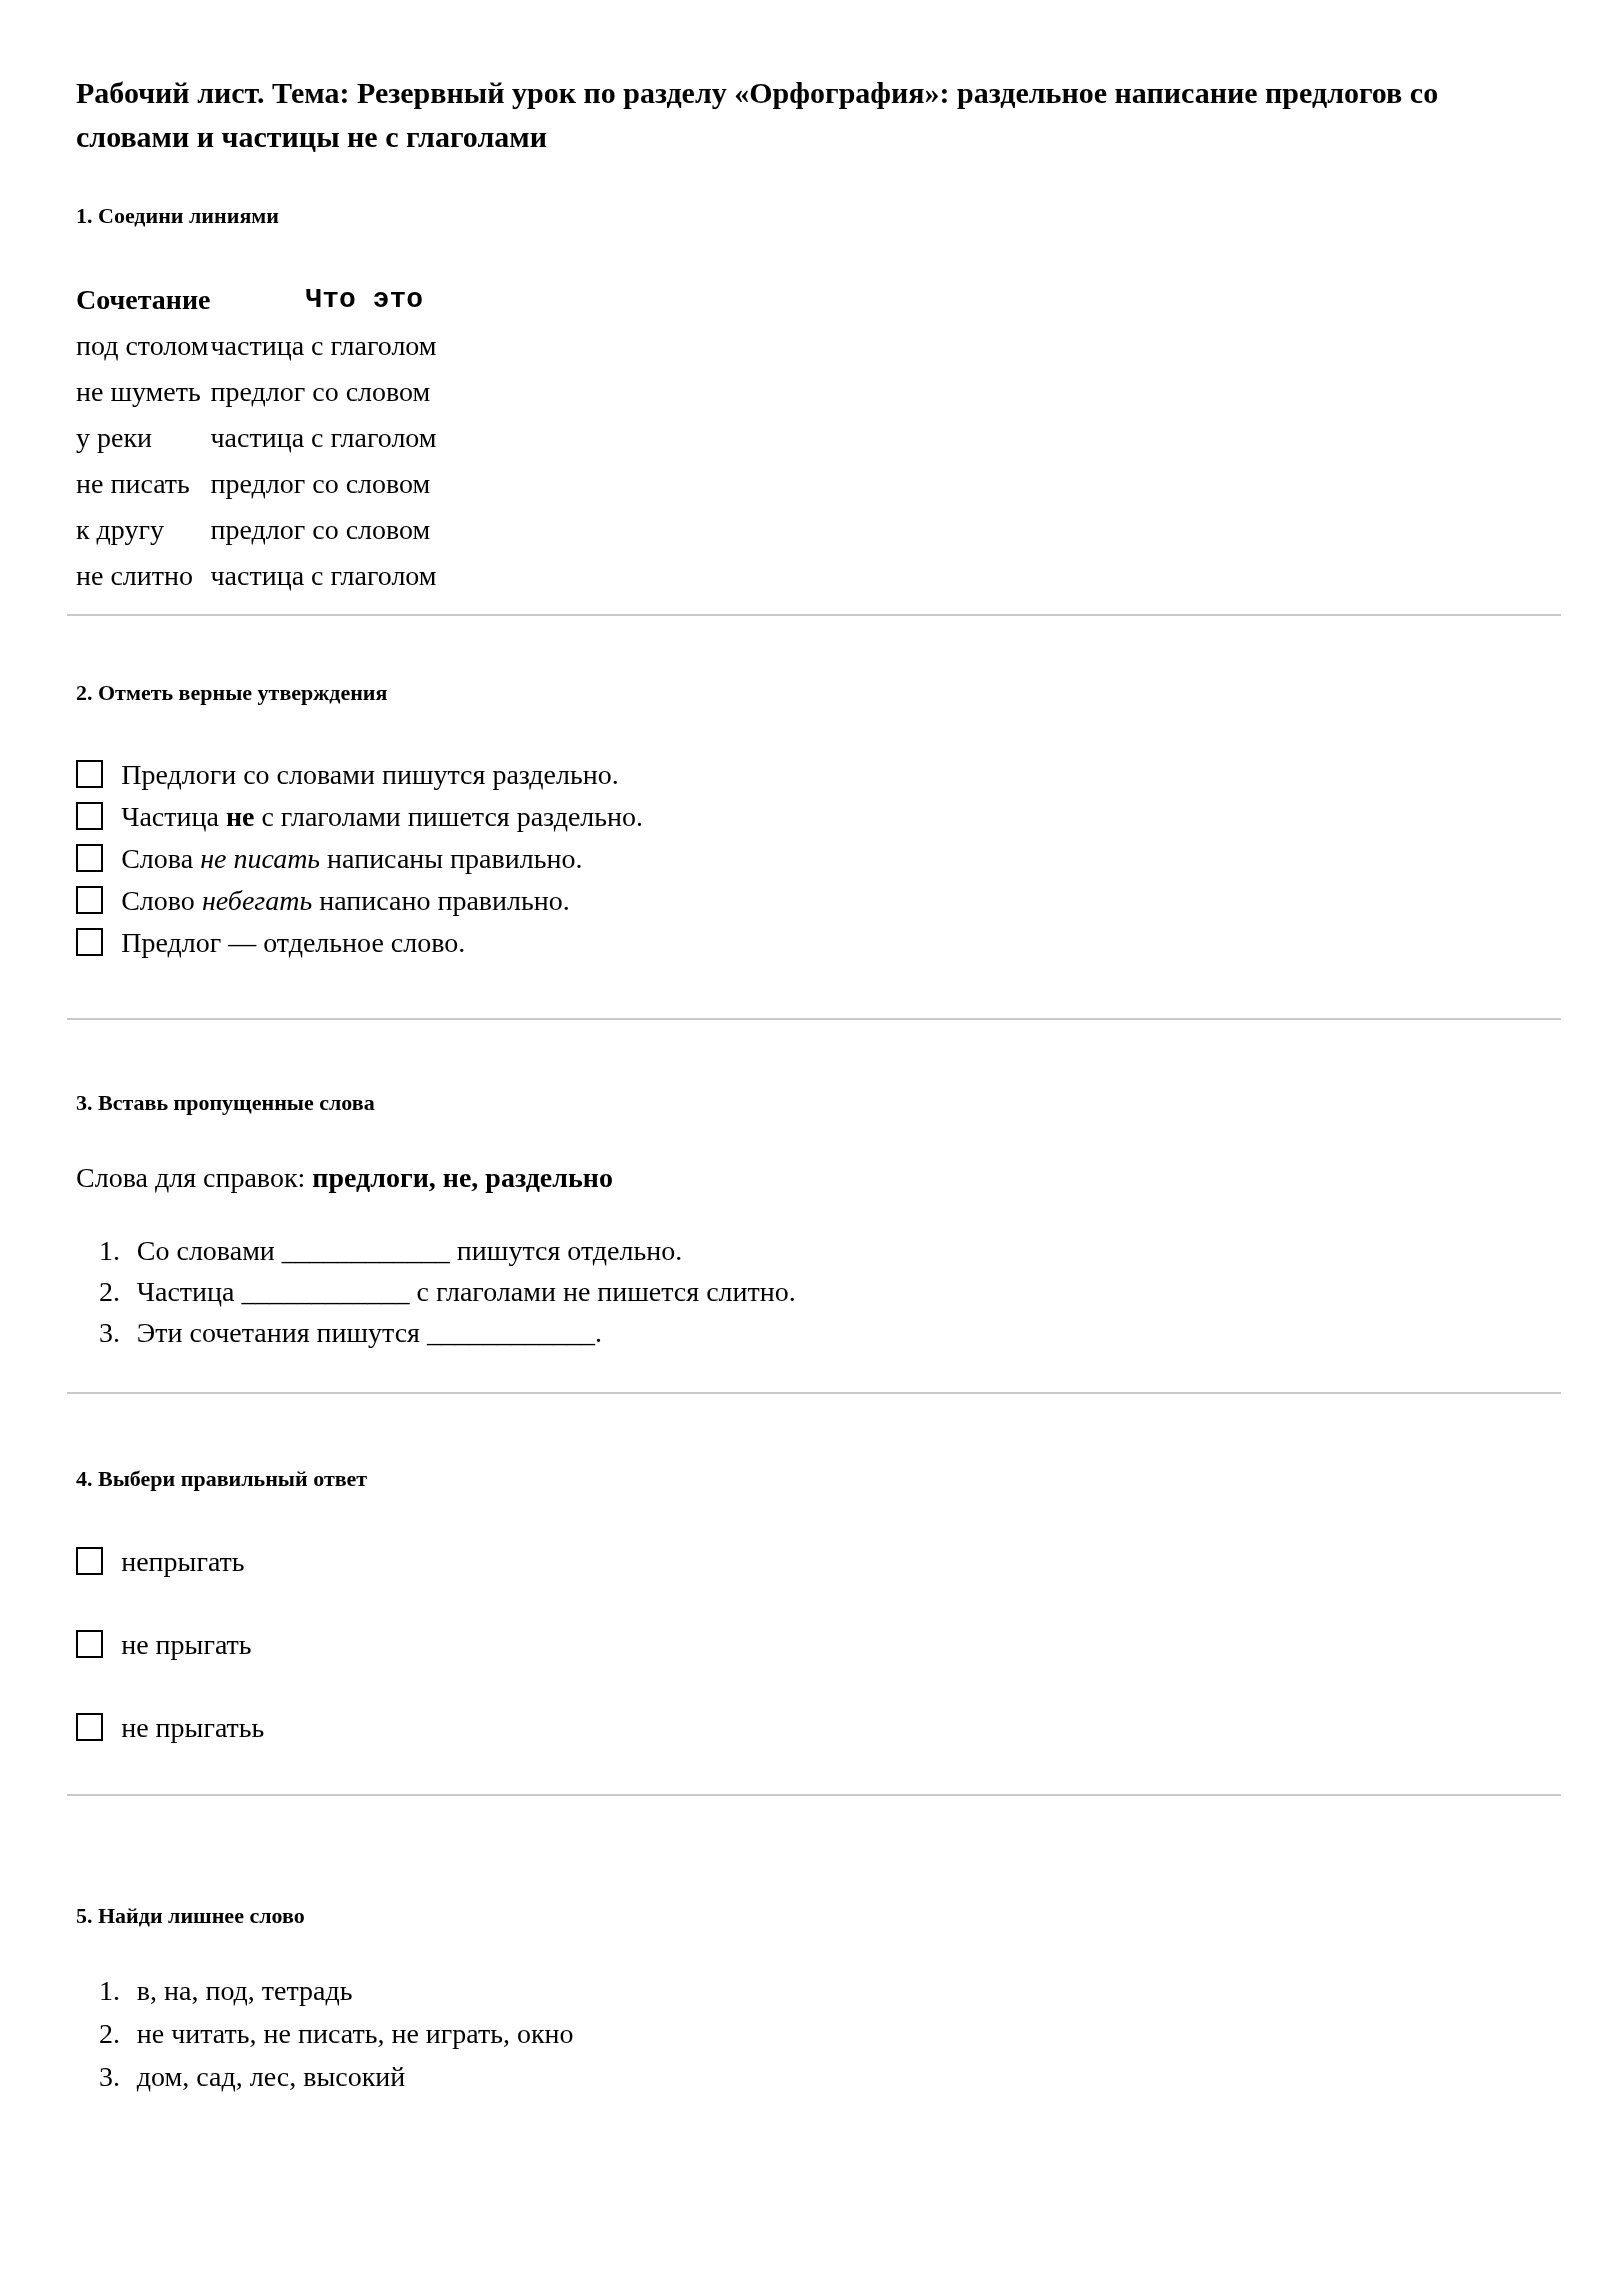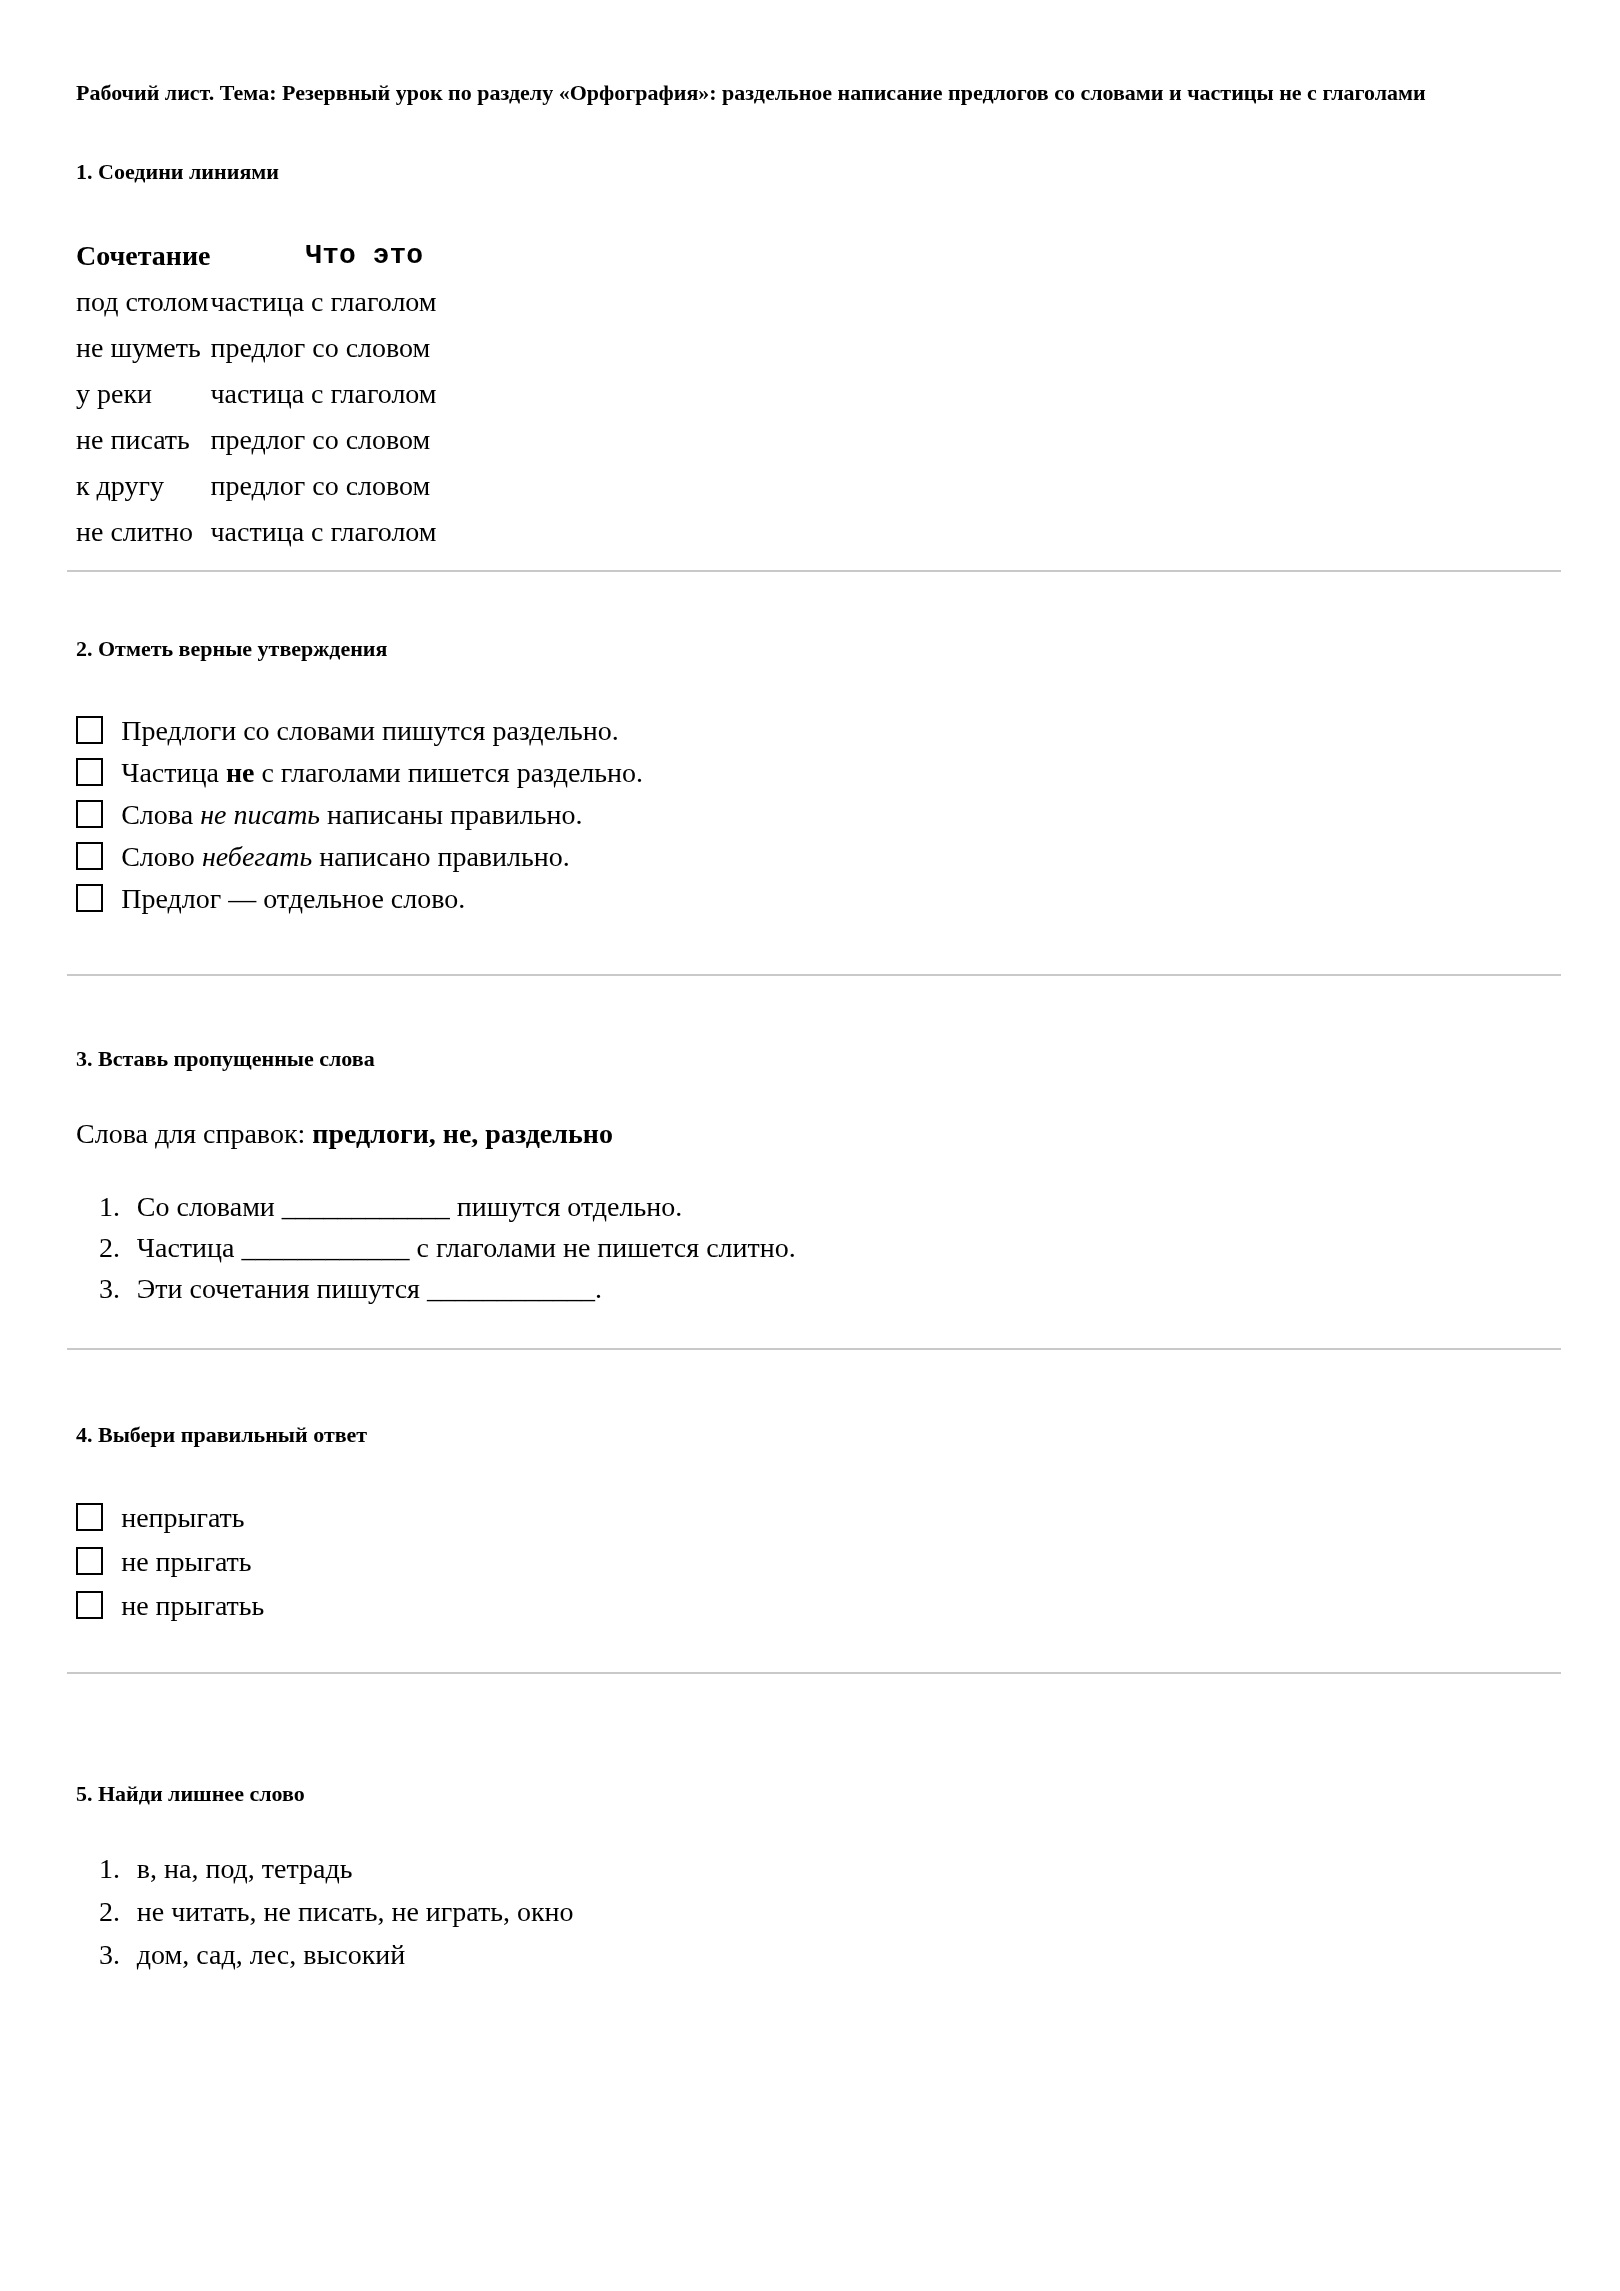--- a/index.html
+++ b/index.html
@@ -11,21 +11,21 @@
     overflow: hidden;
     font-family: "Liberation Serif", "DejaVu Serif", serif;
     font-size: 28px;
     color: #000000;
   }
   .page { width: 1620px; height: 2292px; background: #ffffff; }
 
   .doc-title {
     margin: 71px 88px 8px 76px;
     max-width: 1460px;
-    font-size: 22px;
+    font-size: 30px;
     font-weight: bold;
     line-height: 44px;
   }
 
   h2.sec-heading {
     font-size: 22px;
     font-weight: bold;
     line-height: 36px;
     margin: 0 0 0 76px;
   }
@@ -54,21 +54,21 @@
     border: none;
     border-top: 2.9px solid #c9c9c9;
     margin: 14.7px 59px 0 67px;
   }
   #divider-2 { margin-top: 54px; }
   #divider-3 { margin-top: 39px; }
   #divider-4 { margin-top: 44px; }
 
   .check-list { margin: 43px 0 0 76px; }
   .check-item { line-height: 42px; white-space: nowrap; }
-  .opt-list .check-item { line-height: 44px; }
+  .opt-list .check-item { line-height: 44px; margin-top: 39px; }
   .checkbox {
     display: inline-block;
     width: 27.4px; height: 27.4px;
     border: 2.9px solid #000000;
     background: #ffffff;
     vertical-align: -3.9px;
     margin-right: 10.8px;
     cursor: pointer;
   }
 

